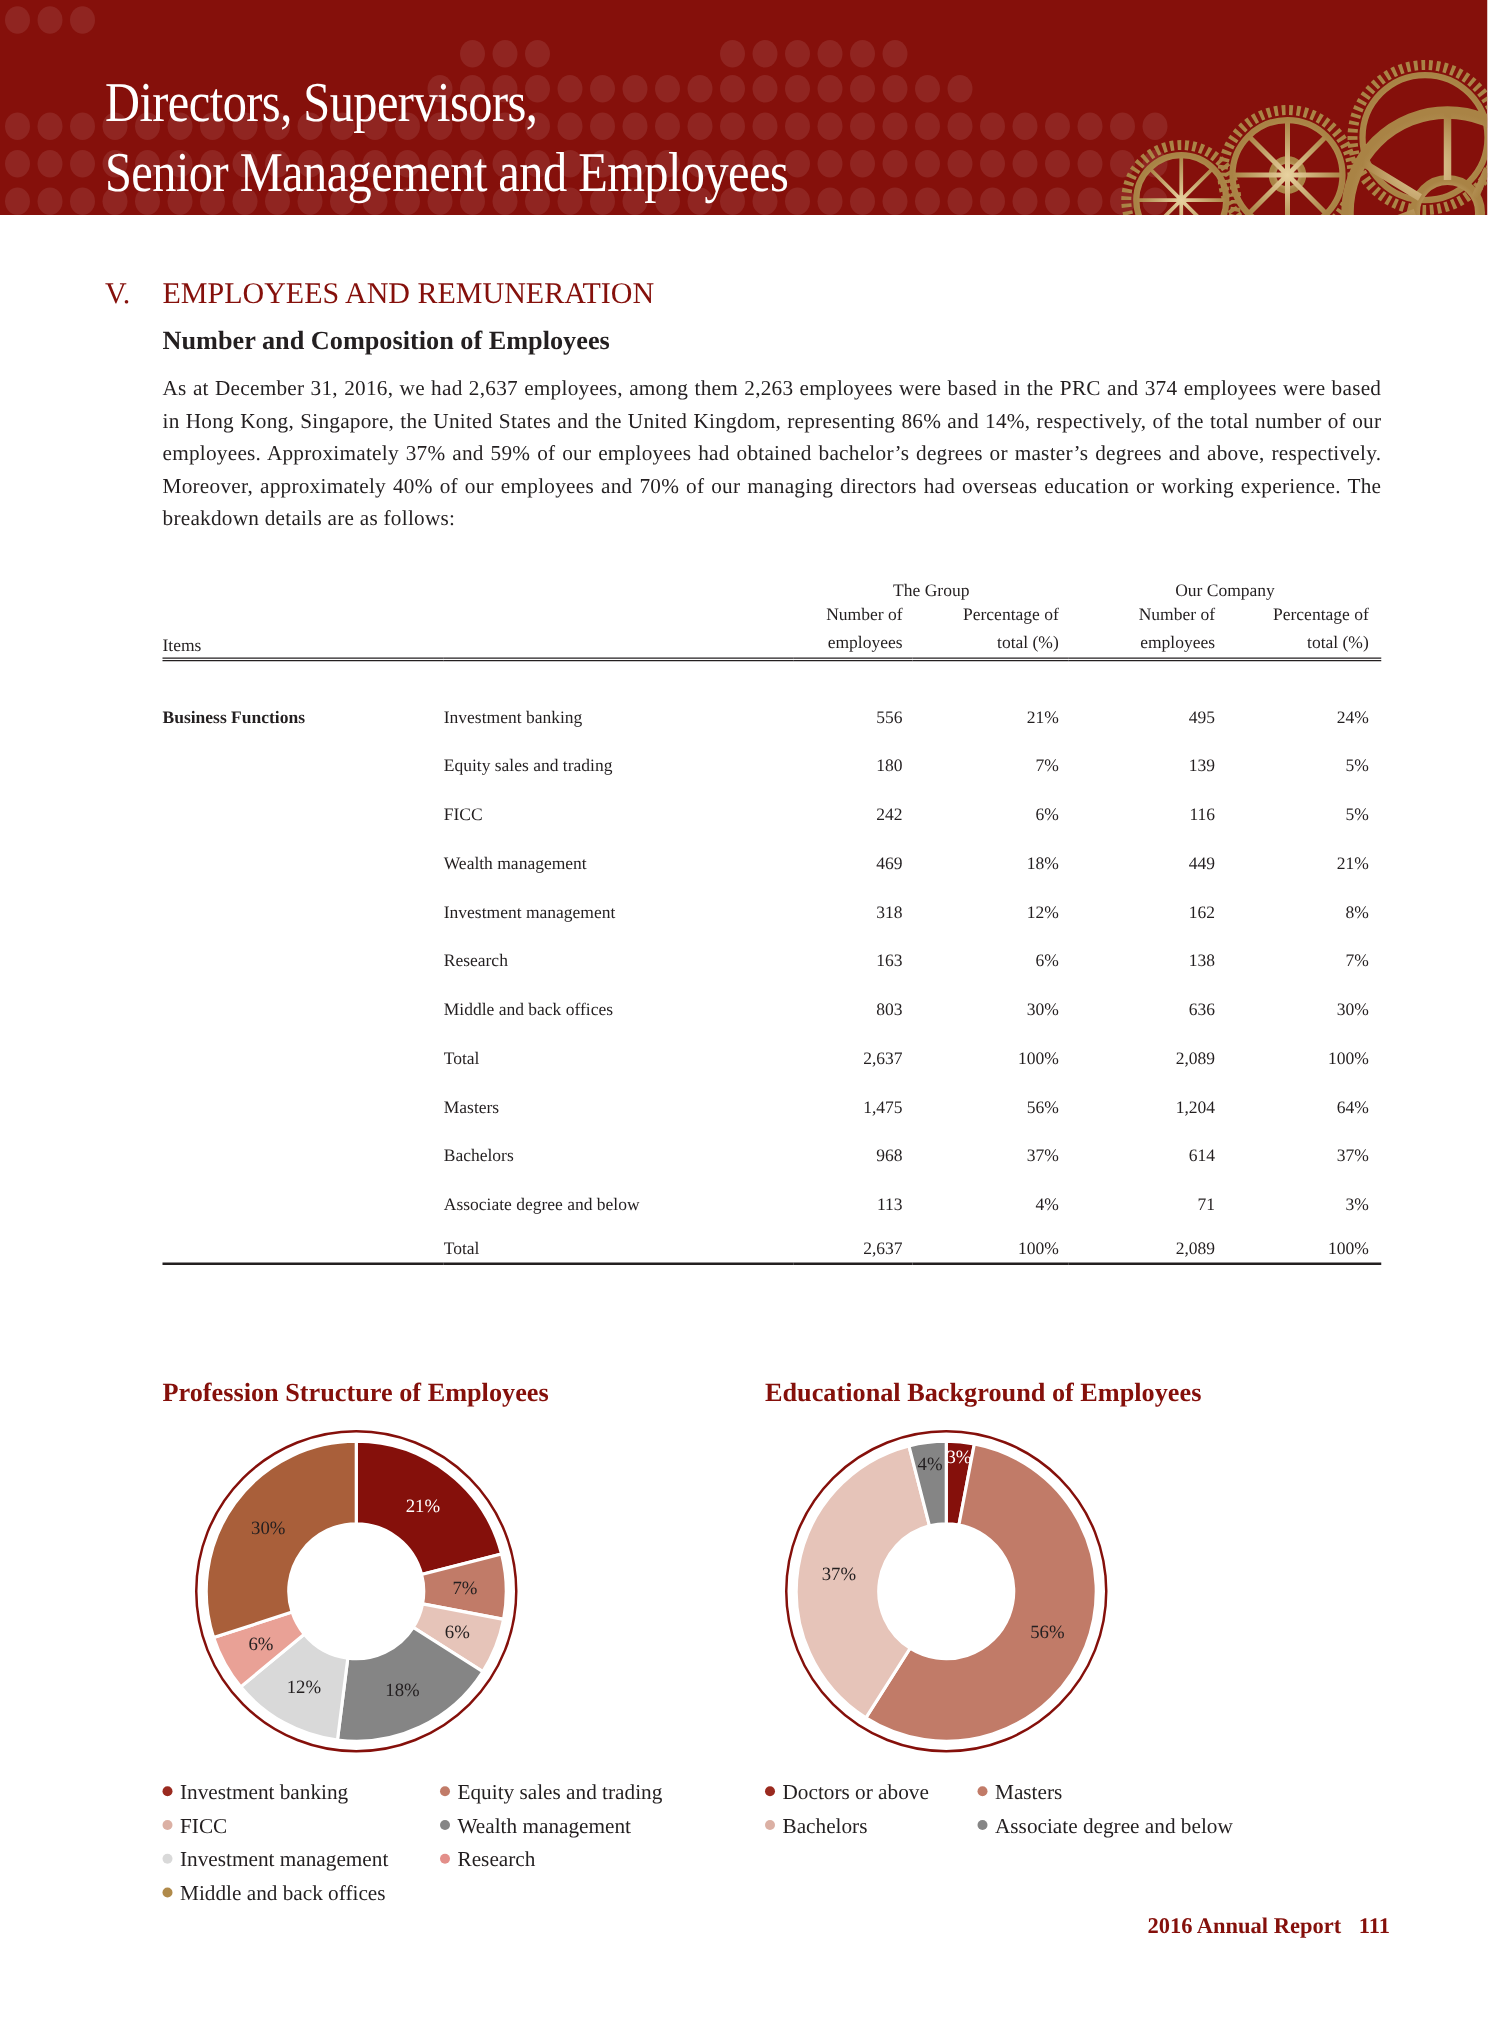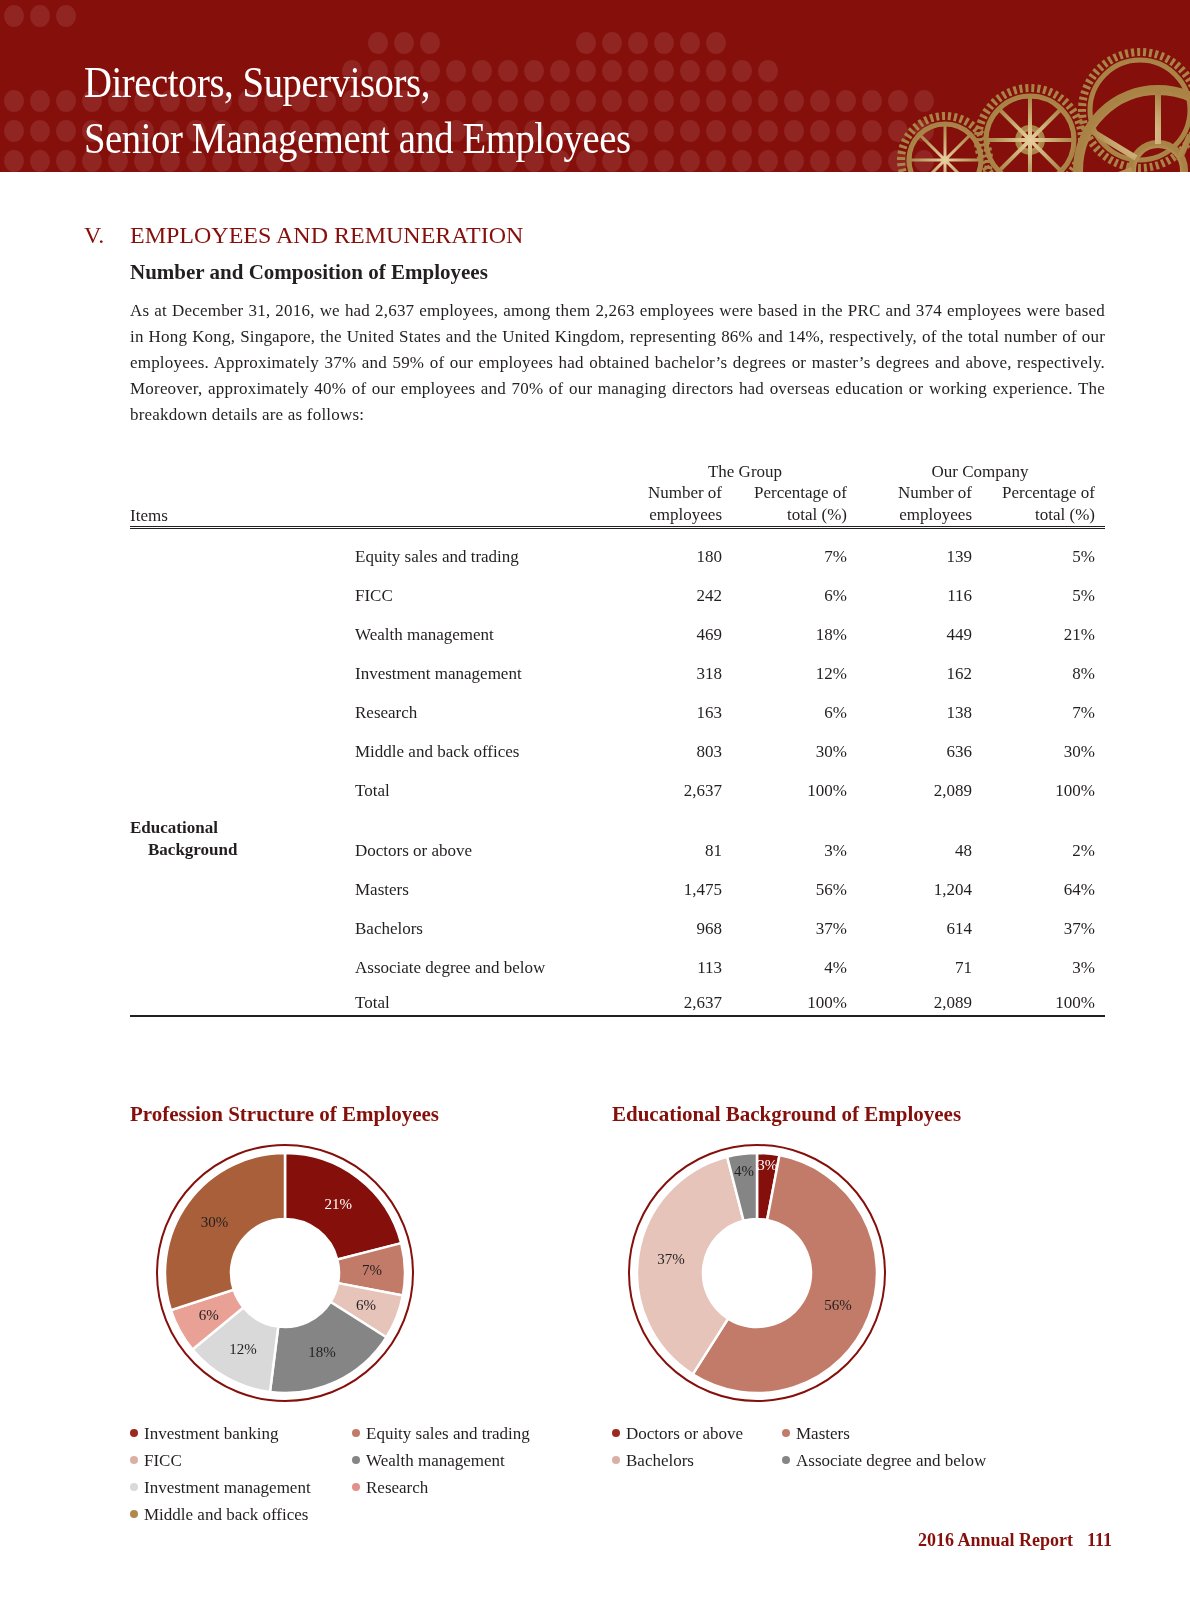--- a/index.html
+++ b/index.html
@@ -12,21 +12,21 @@
   .banner-title { position: absolute; left: 84px; top: 54px; color: #ffffff; font-size: 45px; line-height: 56px; letter-spacing: -0.5px; transform: scaleX(0.86); transform-origin: left top; white-space: nowrap; }
   .gears { position: absolute; right: 0; top: 40px; width: 300px; height: 132px; }
 
   .section { position: absolute; left: 84px; top: 222px; }
   .section-num { position: absolute; left: 0; top: 0; color: #85100b; font-size: 24px; }
   .section-title { position: absolute; left: 46px; top: 0; color: #85100b; font-size: 24px; white-space: nowrap; }
   .subhead { position: absolute; left: 130px; top: 260px; font-size: 21px; font-weight: bold; white-space: nowrap; }
 
   .intro { position: absolute; left: 130px; top: 298px; width: 975px; font-size: 17px; line-height: 26px; text-align: justify; letter-spacing: 0.2px; }
 
-  table.emp { position: absolute; left: 130px; top: 460px; width: 975px; border-collapse: collapse; font-size: 17px; }
+  table.emp { position: absolute; left: 130px; top: 460px; width: 975px; border-collapse: collapse; font-size: 14px; }
   table.emp td, table.emp th { font-weight: normal; padding: 0; vertical-align: bottom; }
   .hdr-group { text-align: center; height: 22px; }
   .hdr-sub { text-align: right; line-height: 22px; }
   .hdr-row th { border-bottom: 3px double #231f20; padding-bottom: 2px; }
   .hdr-row th.items { text-align: left; }
   .c-item { width: 225px; text-align: left; }
   .c-sub { width: 280px; text-align: left; }
   .c-n1 { width: 95px; text-align: right; padding-right: 8px !important; }
   .c-p1 { width: 125px; text-align: right; padding-right: 8px !important; }
   .c-n2 { width: 125px; text-align: right; padding-right: 8px !important; }
@@ -239,20 +239,28 @@
     <tr class="hdr-row">
       <th class="c-item items">Items</th>
       <th class="c-sub"></th>
       <th class="c-n1 hdr-sub"><span>Number of</span><br><span>employees</span></th>
       <th class="c-p1 hdr-sub"><span>Percentage of</span><br><span>total (%)</span></th>
       <th class="c-n2 hdr-sub"><span>Number of</span><br><span>employees</span></th>
       <th class="c-p2 hdr-sub"><span>Percentage of</span><br><span>total (%)</span></th>
     </tr>
   </thead>
   <tbody id="tbody">
+      <tr class="row first">
+        <td class="c-item"><span class="bold">Business Functions</span></td>
+        <td class="c-sub"><span>Investment banking</span></td>
+        <td class="c-n1"><span>556</span></td>
+        <td class="c-p1"><span>21%</span></td>
+        <td class="c-n2"><span>495</span></td>
+        <td class="c-p2"><span>24%</span></td>
+      </tr>
       <tr class="row">
         <td class="c-item"></td>
         <td class="c-sub"><span>Equity sales and trading</span></td>
         <td class="c-n1"><span>180</span></td>
         <td class="c-p1"><span>7%</span></td>
         <td class="c-n2"><span>139</span></td>
         <td class="c-p2"><span>5%</span></td>
       </tr>
       <tr class="row">
         <td class="c-item"></td>
@@ -294,28 +302,20 @@
         <td class="c-n2"><span>636</span></td>
         <td class="c-p2"><span>30%</span></td>
       </tr>
       <tr class="row">
         <td class="c-item"></td>
         <td class="c-sub bold"><span>Total</span></td>
         <td class="c-n1"><span>2,637</span></td>
         <td class="c-p1"><span>100%</span></td>
         <td class="c-n2"><span>2,089</span></td>
         <td class="c-p2"><span>100%</span></td>
-      </tr>
-      <tr class="row edufirst">
-        <td class="c-item"><span class="bold cat-edu"><span style="display:block;position:relative;top:-22px;height:0;">Educational</span><span class="indent">Background</span></span></td>
-        <td class="c-sub"><span>Doctors or above</span></td>
-        <td class="c-n1"><span>81</span></td>
-        <td class="c-p1"><span>3%</span></td>
-        <td class="c-n2"><span>48</span></td>
-        <td class="c-p2"><span>2%</span></td>
       </tr>
       <tr class="row">
         <td class="c-item"></td>
         <td class="c-sub"><span>Masters</span></td>
         <td class="c-n1"><span>1,475</span></td>
         <td class="c-p1"><span>56%</span></td>
         <td class="c-n2"><span>1,204</span></td>
         <td class="c-p2"><span>64%</span></td>
       </tr>
       <tr class="row">

